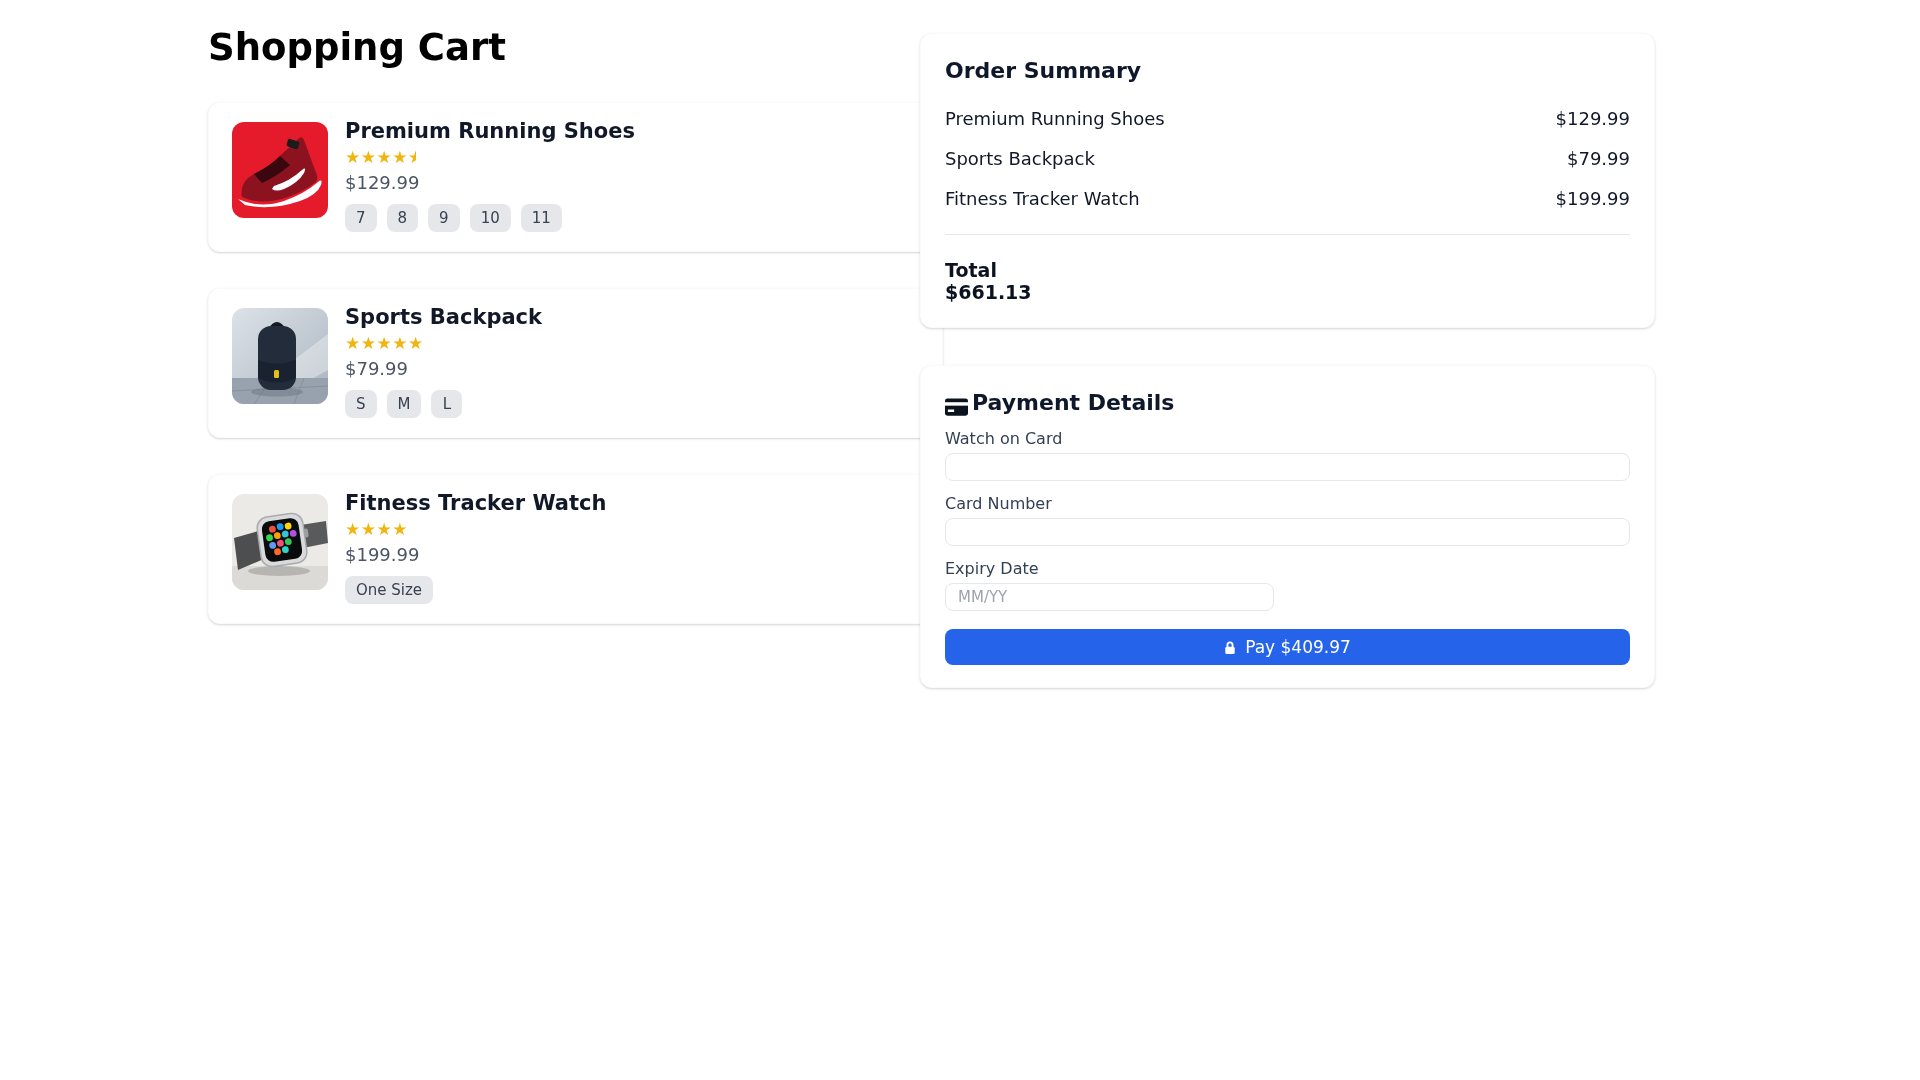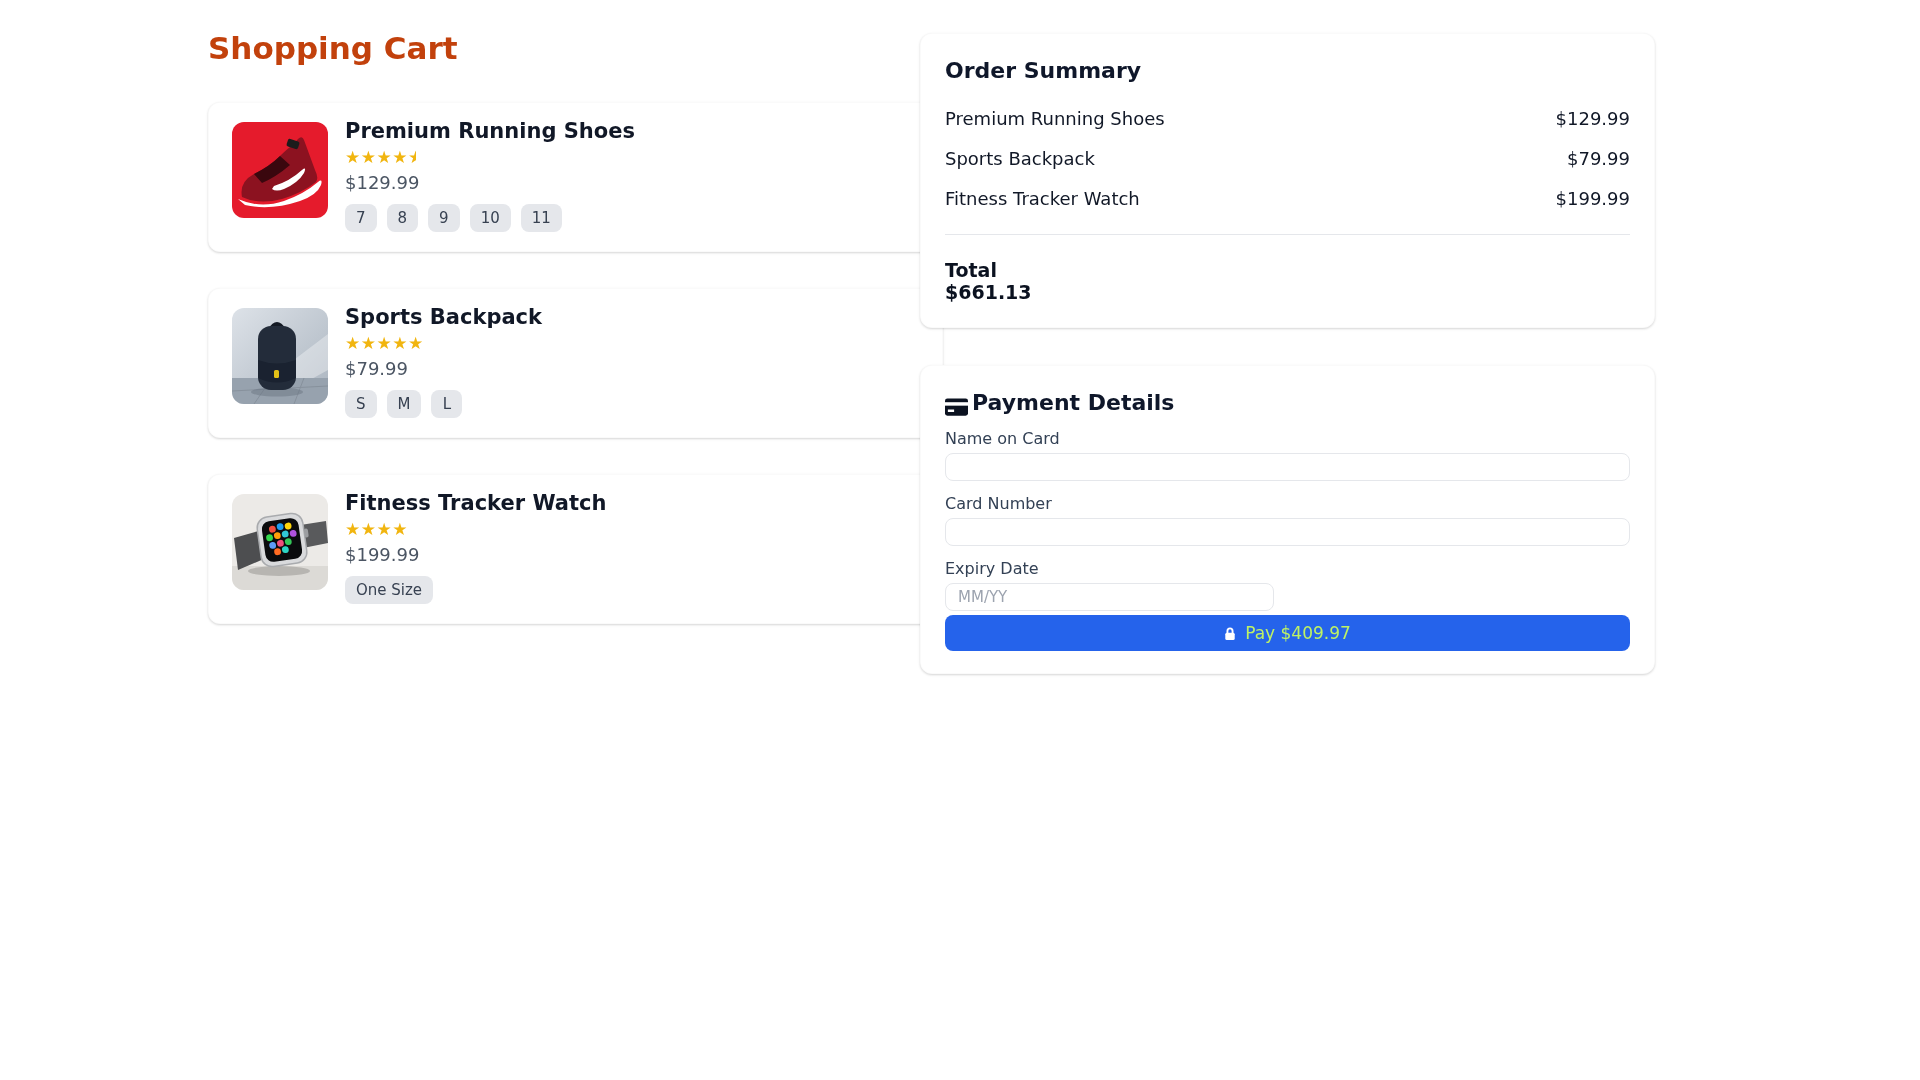--- a/index.html
+++ b/index.html
@@ -3,21 +3,21 @@
 <meta charset="utf-8">
 <style>
   * { box-sizing: border-box; margin: 0; padding: 0; }
   html,body { width:1920px; height:1080px; background:#ffffff;
     font-family:"DejaVu Sans","Liberation Sans",sans-serif; color:#111827; }
   .page { position:relative; width:1920px; height:1080px; overflow:hidden; }
 
   .col-left  { position:absolute; left:208px; top:24px;  width:735px; }
   .col-right { position:absolute; left:920px; top:33px;  width:735px; }
 
-  h1.page-title { font-size:31px; font-weight:bold; color:#c2410c; line-height:36px; margin-top:6px; }
+  h1.page-title { font-size:37px; font-weight:bold; color:#000000; line-height:36px; margin-top:6px; }
 
   .card { background:#ffffff; border-radius:12px;
     box-shadow:0 1px 3px rgba(0,0,0,.10), 0 1px 2px rgba(0,0,0,.07);
     border:1px solid rgba(0,0,0,.02); }
 
   
   .cart-card { height:150px; padding:16px 24px 0 23px; display:flex; gap:17px; margin-top:36px; }
   .thumb { width:96px; height:96px; border-radius:12px; overflow:hidden; flex:0 0 96px; margin-top:3px; }
   .thumb svg { display:block; width:96px; height:96px; }
   .item-title { font-size:21px; font-weight:bold; line-height:24px; color:#111827; }
@@ -41,22 +41,22 @@
 
   
   .payment-card { margin-top:37px; padding:24px 24px 22px 24px; }
   .pay-heading { display:flex; align-items:flex-end; gap:4px; }
   .pay-heading svg { display:block; }
   .field-label { margin-top:14px; font-size:16px; line-height:18px; color:#334155; margin-bottom:5px; }
   .text-input { width:100%; height:28px; border:1px solid #e5e7eb; border-radius:8px; padding:13px 12px;
     font-size:15px; color:#111827; font-family:inherit; outline:none; background:#fff; }
   .text-input::placeholder { color:#9ca3af; }
   .two-col { display:grid; grid-template-columns:1fr 1fr; column-gap:28px; }
-  .pay-button { margin-top:4px; width:100%; height:36px; background:#2563eb; border:none; border-radius:8px;
-    color:#bef264; font-size:17px; font-family:inherit; display:flex; align-items:center; justify-content:center;
+  .pay-button { margin-top:18px; width:100%; height:36px; background:#2563eb; border:none; border-radius:8px;
+    color:#ffffff; font-size:17px; font-family:inherit; display:flex; align-items:center; justify-content:center;
     gap:9px; cursor:pointer; }
 </style>
 </head>
 <body>
 
 <div class="page">
 
   <div class="col-left">
     <h1 class="page-title">Shopping Cart</h1>
 
@@ -185,21 +185,21 @@
     <div class="card payment-card">
       <div class="pay-heading">
         <svg width="23" height="18" viewBox="0 0 24 18">
           <rect width="24" height="18" rx="2.5" fill="#0b1220"></rect>
           <rect y="4" width="24" height="3.6" fill="#ffffff"></rect>
           <rect x="3" y="11.6" width="6.5" height="2.6" fill="#ffffff"></rect>
         </svg>
         <span class="card-heading">Payment Details</span>
       </div>
 
-      <div class="field-label">Name on Card</div>
+      <div class="field-label">Watch on Card</div>
       <input class="text-input" type="text" style="">
 
       <div class="field-label">Card Number</div>
       <input class="text-input" type="text" style="">
 
       <div class="two-col">
         <div>
           <div class="field-label">Expiry Date</div>
           <input class="text-input" type="text" placeholder="MM/YY" style="">
         </div>

